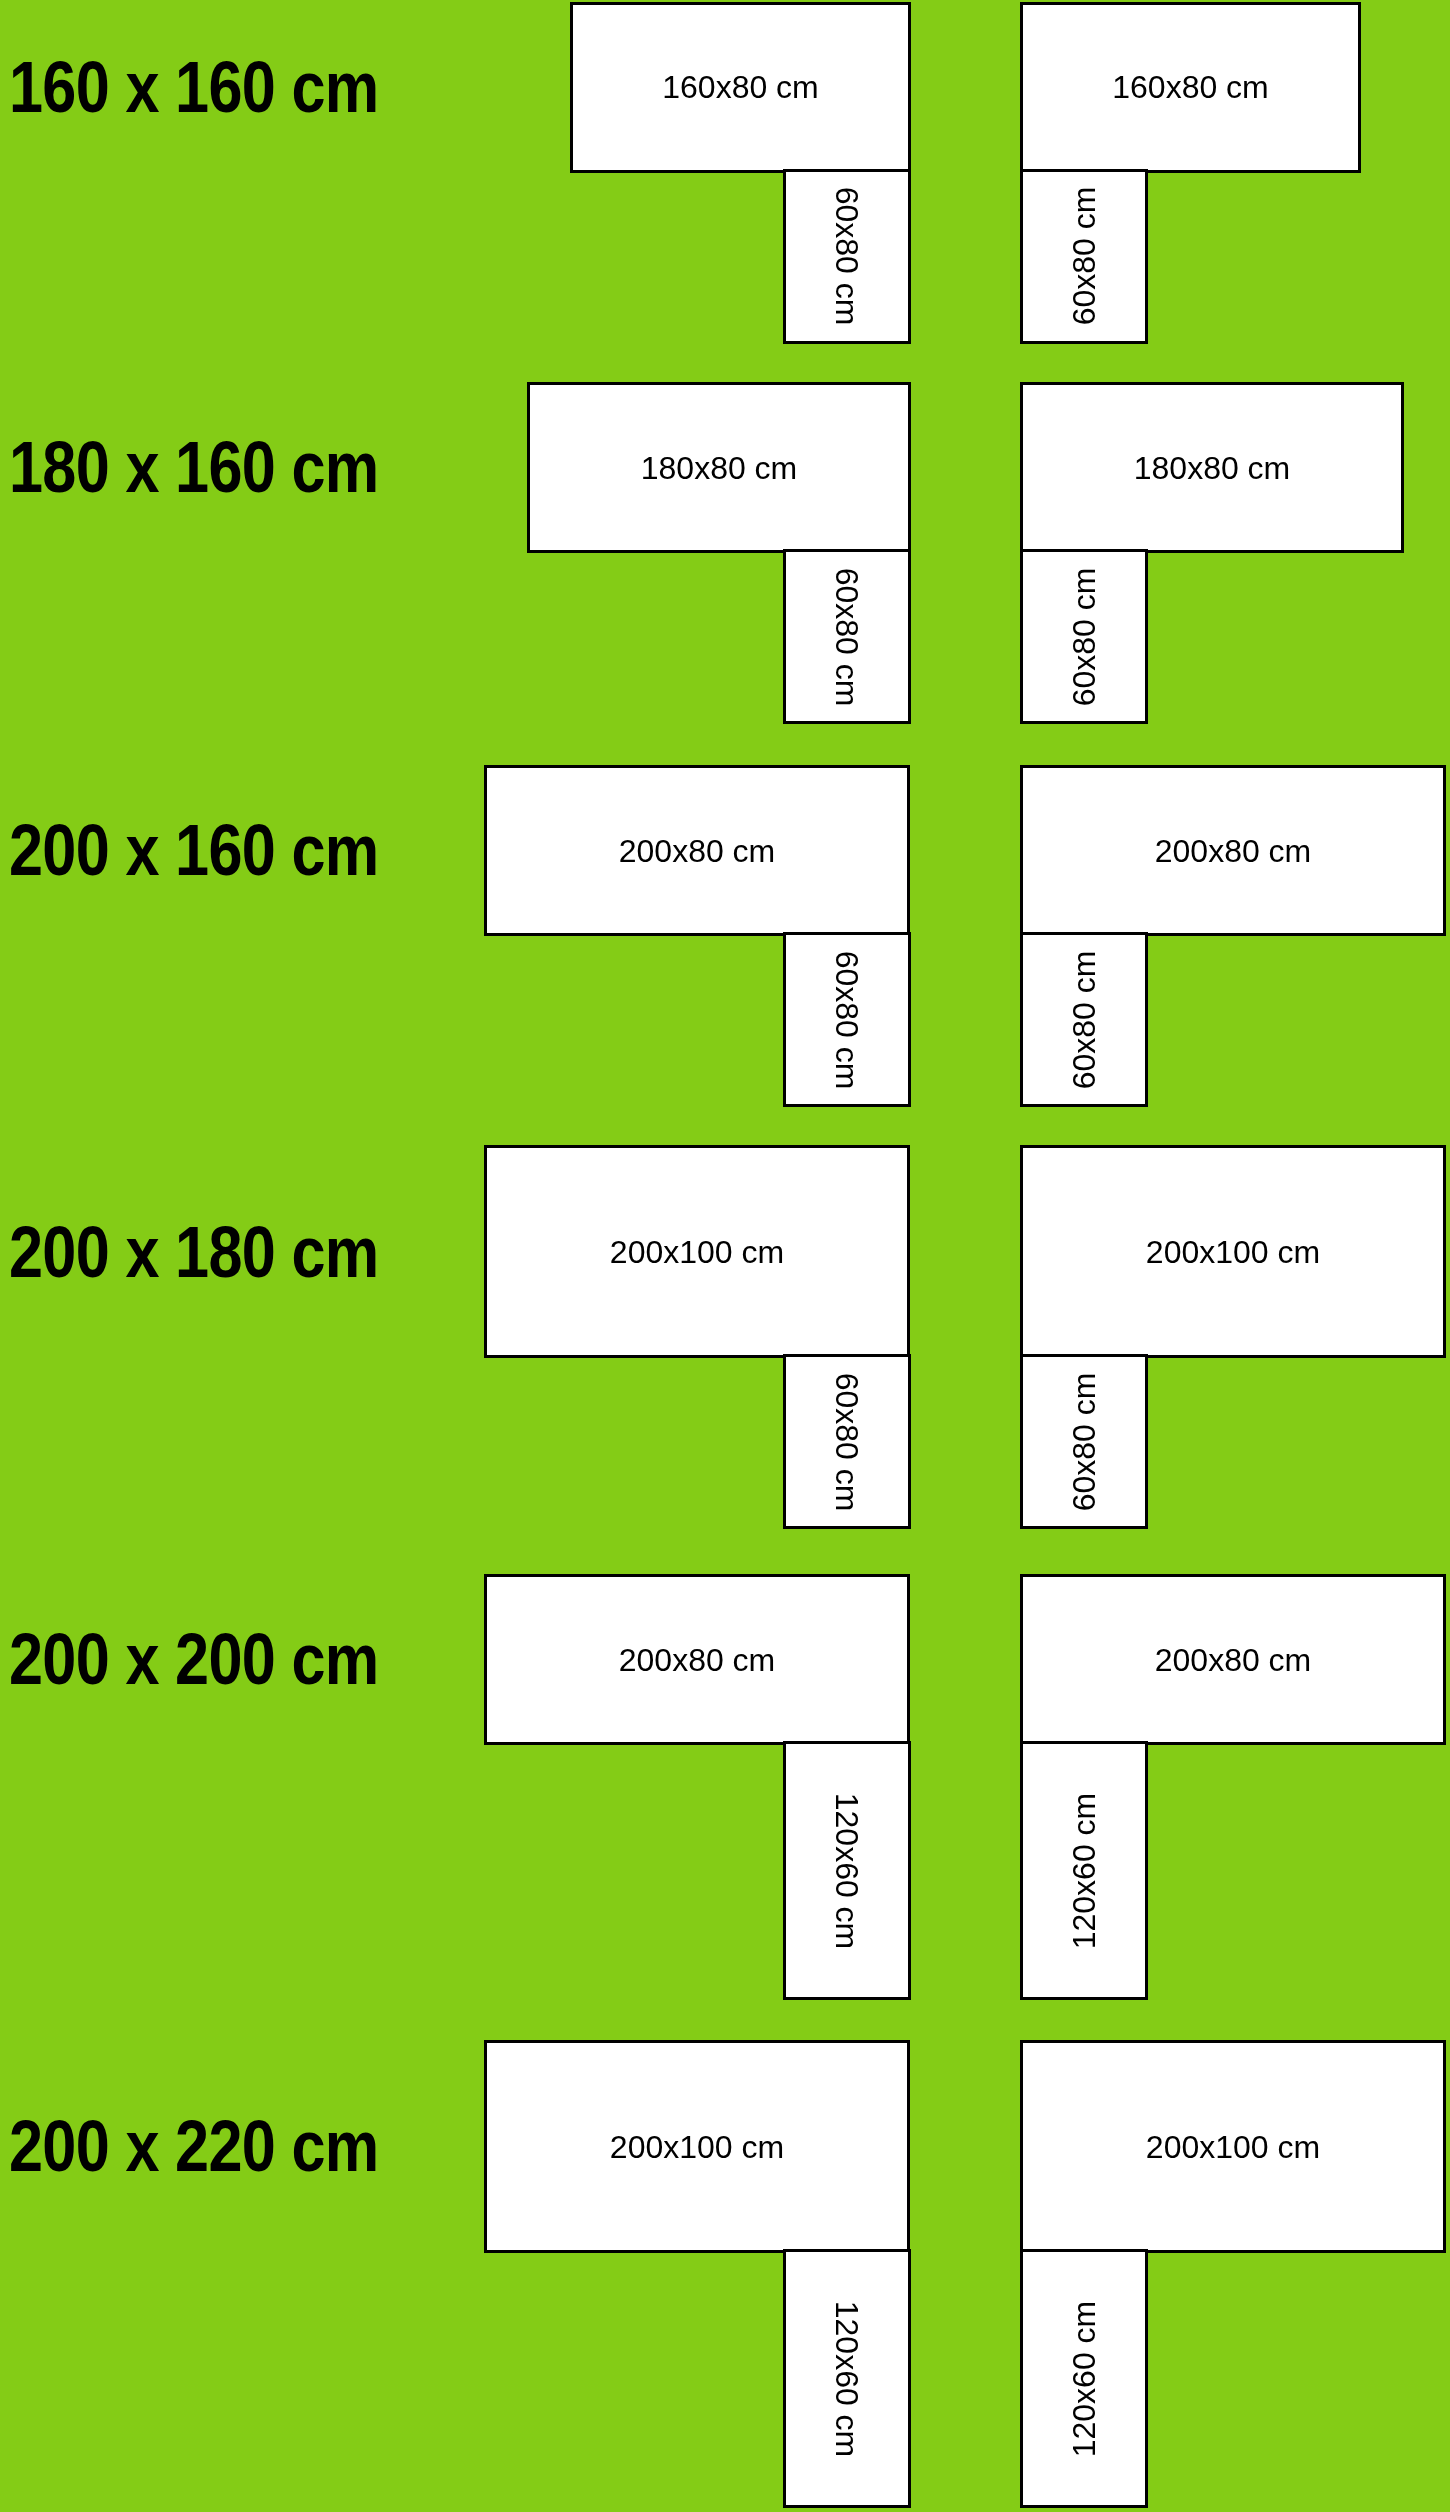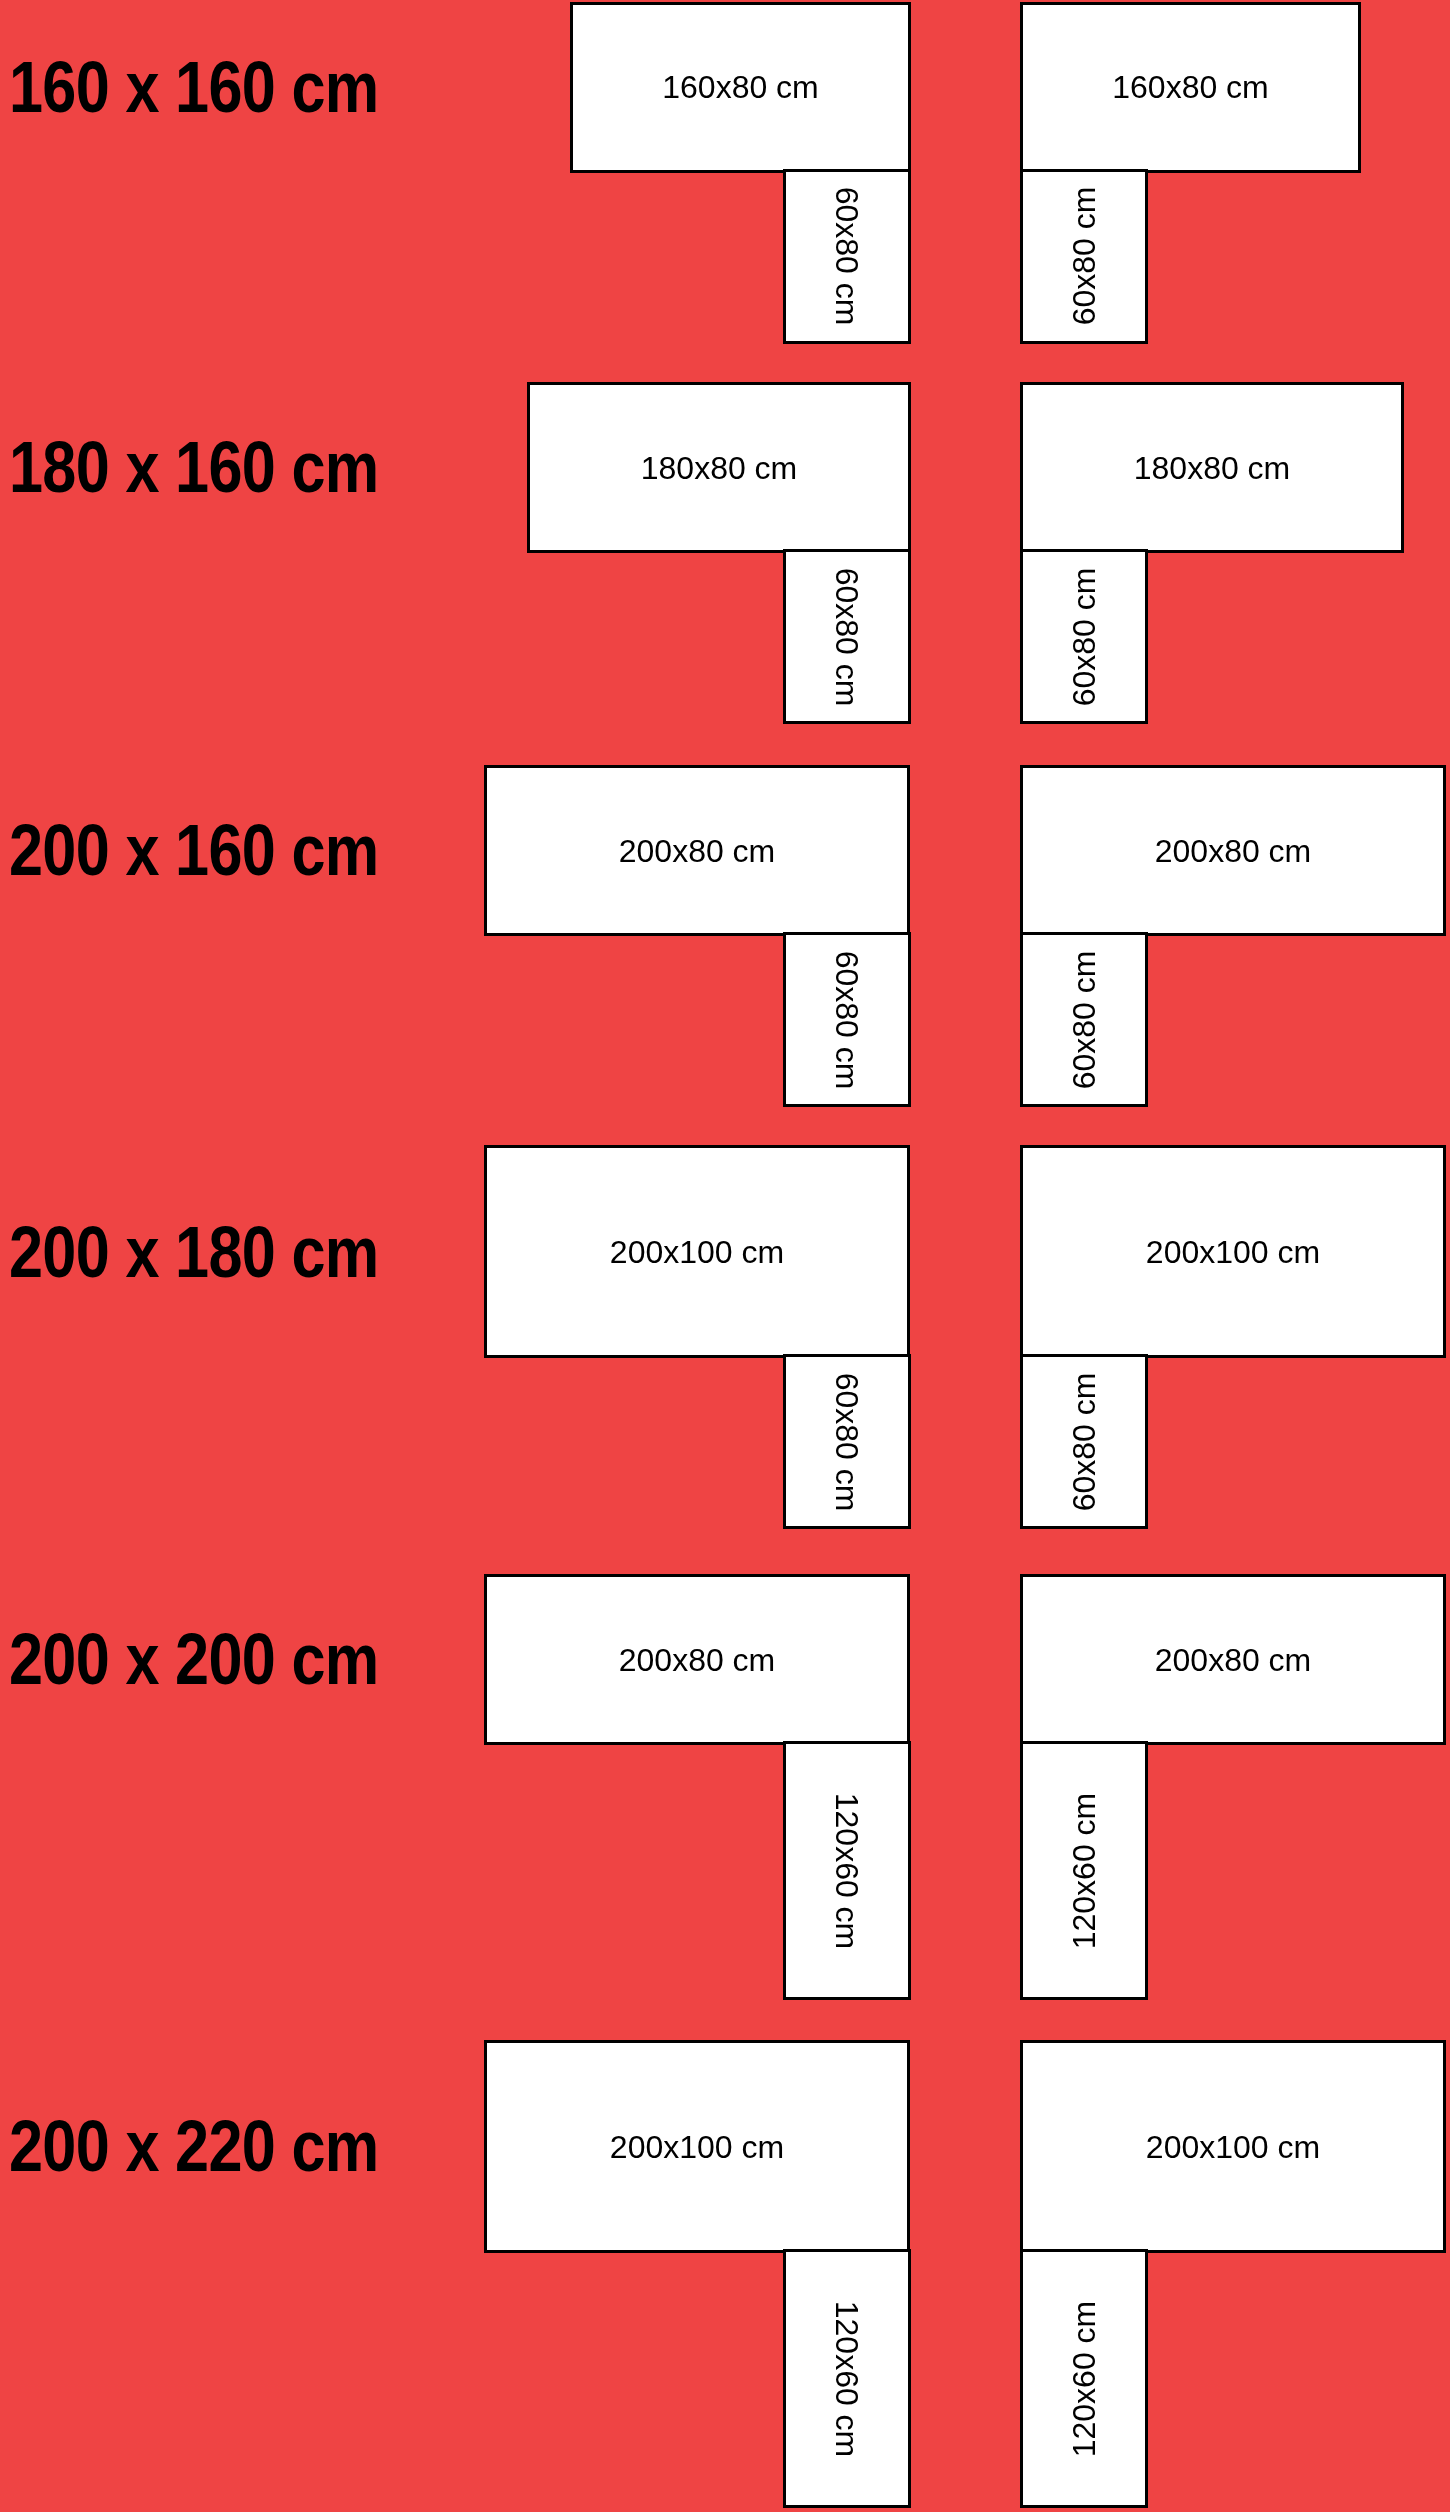--- a/index.html
+++ b/index.html
@@ -1,20 +1,20 @@
 <!DOCTYPE html>
 <html style="font-size:12px"><head>
 <meta charset="utf-8">
 <style>
   html,body{margin:0;padding:0;background:#ffffff;}
   .canvas{
     position:relative;
     width:1450px;
     height:2512px;
-    background:#ef4444;
+    background:#84cc16;
     overflow:hidden;
     font-family:"Liberation Sans", sans-serif;
   }
   .size-label{
     position:absolute;
     left:9px;
     font-family:"Liberation Sans", sans-serif;
     font-weight:bold;
     font-size:72px;
     color:#000;

